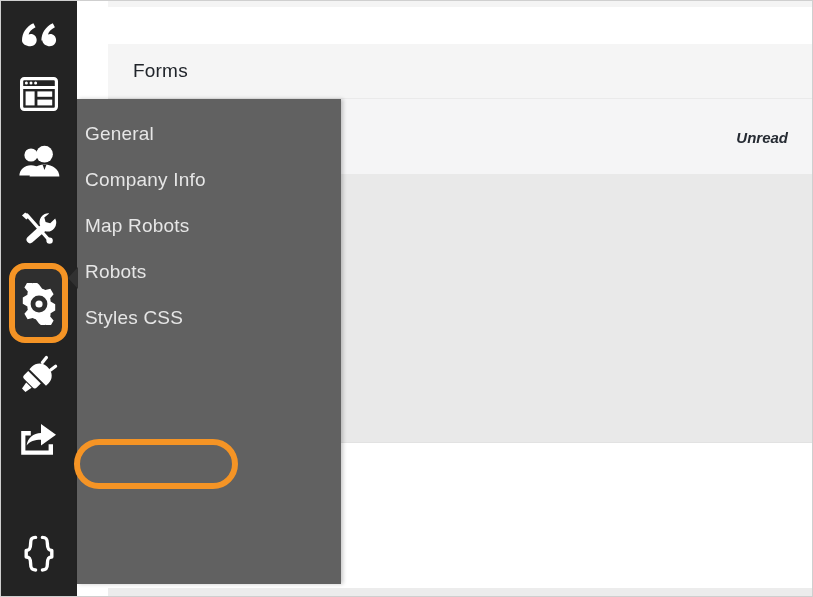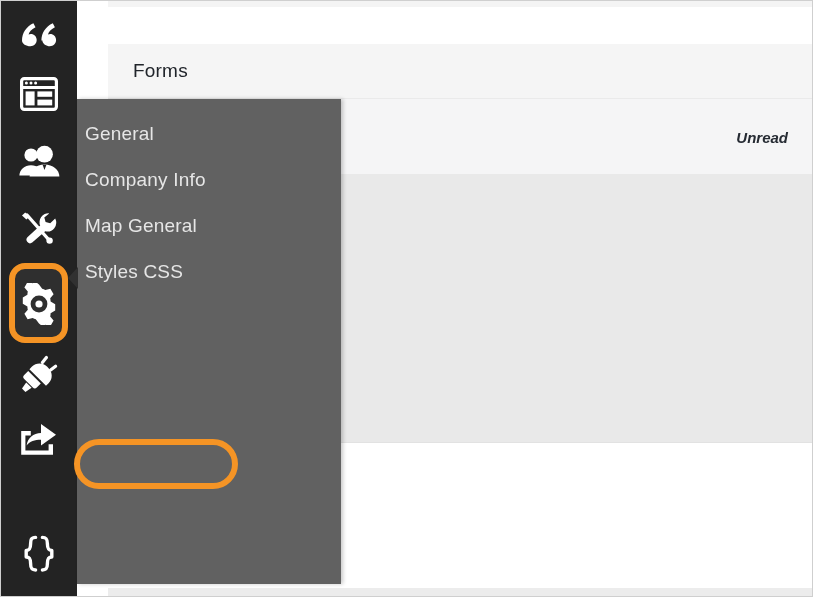--- a/index.html
+++ b/index.html
@@ -348,21 +348,24 @@
 
 
     <div class="menu-list">
       <div class="menu-item">
         <span>General</span>
       </div>
       <div class="menu-item">
         <span>Company Info</span>
       </div>
       <div class="menu-item">
-        <span>Map General</span>
+        <span>Map Robots</span>
+      </div>
+      <div class="menu-item">
+        <span>Robots</span>
       </div>
       <div class="menu-item">
         <span>Styles CSS</span>
       </div>
       <div class="menu-highlight"></div>
     </div>
   </div>
 
 </div>
 

